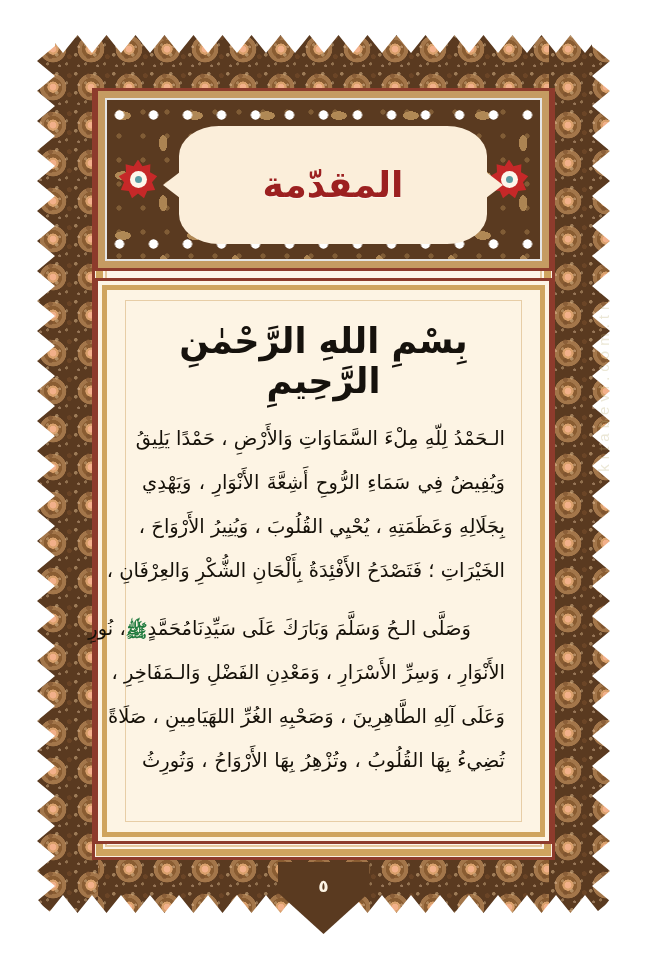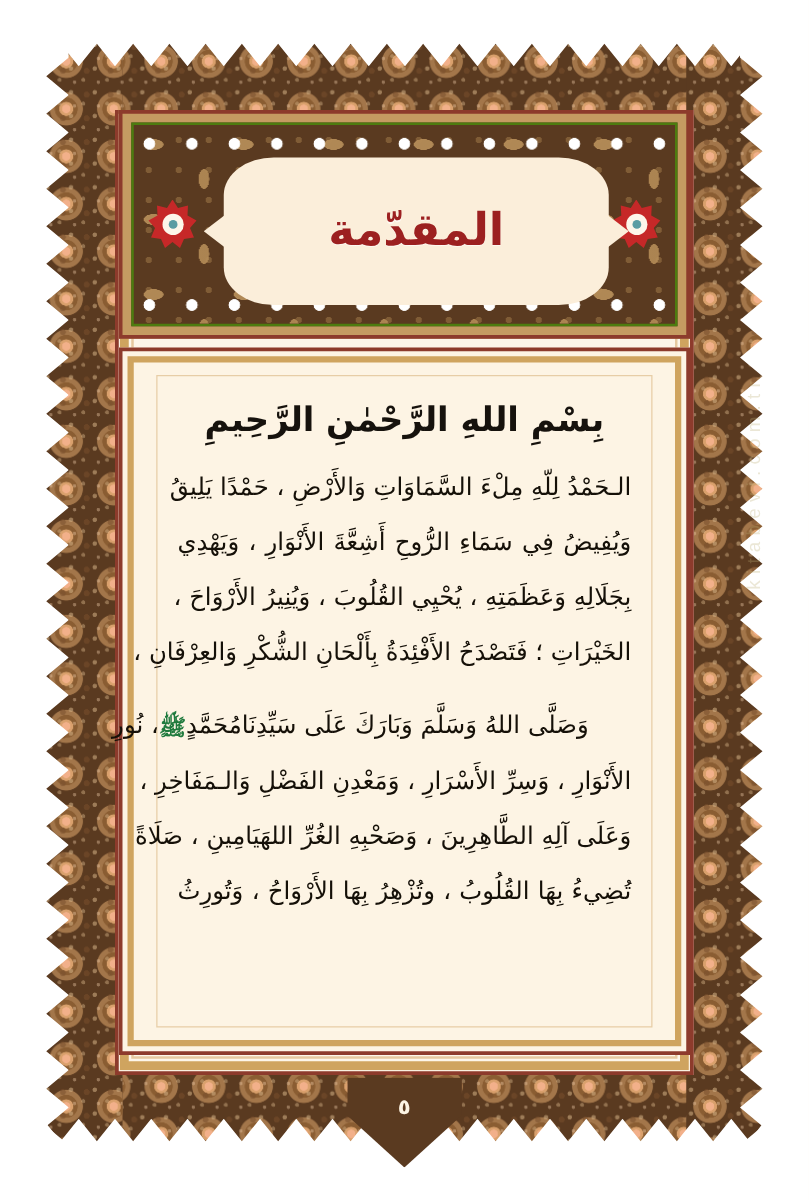--- a/index.html
+++ b/index.html
@@ -83,21 +83,21 @@
     box-sizing:border-box;
     background:#c59b62;
     border:3px solid #8d3b2c;
     padding:7px;
   }
   .header-inner{
     position:relative;
     width:100%;height:100%;
     box-sizing:border-box;
     background:#5a3a20;
-    border:2px solid #4d7c0f;
+    border:2px solid #e5e5e5;
     overflow:hidden;
   }
   
   .header-inner::before{
     content:"";position:absolute;inset:0;
     background-image:
       radial-gradient(ellipse 13px 7px at 22% 26%, rgba(197,155,98,.95) 0 60%, rgba(0,0,0,0) 62%),
       radial-gradient(ellipse 7px 13px at 78% 72%, rgba(197,155,98,.9) 0 60%, rgba(0,0,0,0) 62%),
       radial-gradient(circle at 50% 50%, rgba(172,132,80,.55) 0 2.4px, rgba(0,0,0,0) 2.8px);
     background-size:72px 60px,72px 60px,24px 24px;
@@ -190,21 +190,21 @@
     border:1px solid #e7cda6;
     padding:12px 16px;
     direction:rtl;
     text-align:justify;
     text-align-last:center;
   }
 
   .basmala{
     text-align:center;
     color:#16120d;
-    font-size:27px;
+    font-size:35px;
     font-weight:700;
     margin:8px 0 16px 0;
     direction:rtl;
     font-family:"DejaVu Sans", sans-serif;
     letter-spacing:-1px;
   }
 
   .para{
     direction:rtl;
     color:#151008;
@@ -336,21 +336,21 @@
 
         <div class="para">
           <span class="ln center">الـحَمْدُ لِلّهِ مِلْءَ السَّمَاوَاتِ وَالأَرْضِ ، حَمْدًا يَلِيقُ</span>
           <span class="ln center">وَيُفِيضُ فِي سَمَاءِ الرُّوحِ أَشِعَّةَ الأَنْوَارِ ، وَيَهْدِي</span>
           <span class="ln center">بِجَلَالِهِ وَعَظَمَتِهِ ، يُحْيِي القُلُوبَ ، وَيُنِيرُ الأَرْوَاحَ ،</span>
           <span class="ln center">الخَيْرَاتِ ؛ فَتَصْدَحُ الأَفْئِدَةُ بِأَلْحَانِ الشُّكْرِ وَالعِرْفَانِ ،</span>
         </div>
 
         <div class="para">
           <span class="ln center">
-            <span class="indent-first"></span><span>وَصَلَّى اللهُ وَسَلَّمَ وَبَارَكَ عَلَى سَيِّدِنَا</span><span>مُحَمَّدٍ</span><span class="sallallahu">ﷺ</span><span>، نُورِ</span>
+            <span class="indent-first"></span><span>وَصَلَّى الـحُ وَسَلَّمَ وَبَارَكَ عَلَى سَيِّدِنَا</span><span>مُحَمَّدٍ</span><span class="sallallahu">ﷺ</span><span>، نُورِ</span>
           </span>
           <span class="ln center">الأَنْوَارِ ، وَسِرِّ الأَسْرَارِ ، وَمَعْدِنِ الفَضْلِ وَالـمَفَاخِرِ ،</span>
           <span class="ln center">وَعَلَى آلِهِ الطَّاهِرِينَ ، وَصَحْبِهِ الغُرِّ اللهَيَامِينِ ، صَلَاةً</span>
           <span class="ln center">تُضِيءُ بِهَا القُلُوبُ ، وتُزْهِرُ بِهَا الأَرْوَاحُ ، وَتُورِثُ</span>
         </div>
 
       </div>
     </div>
   </div>
 

